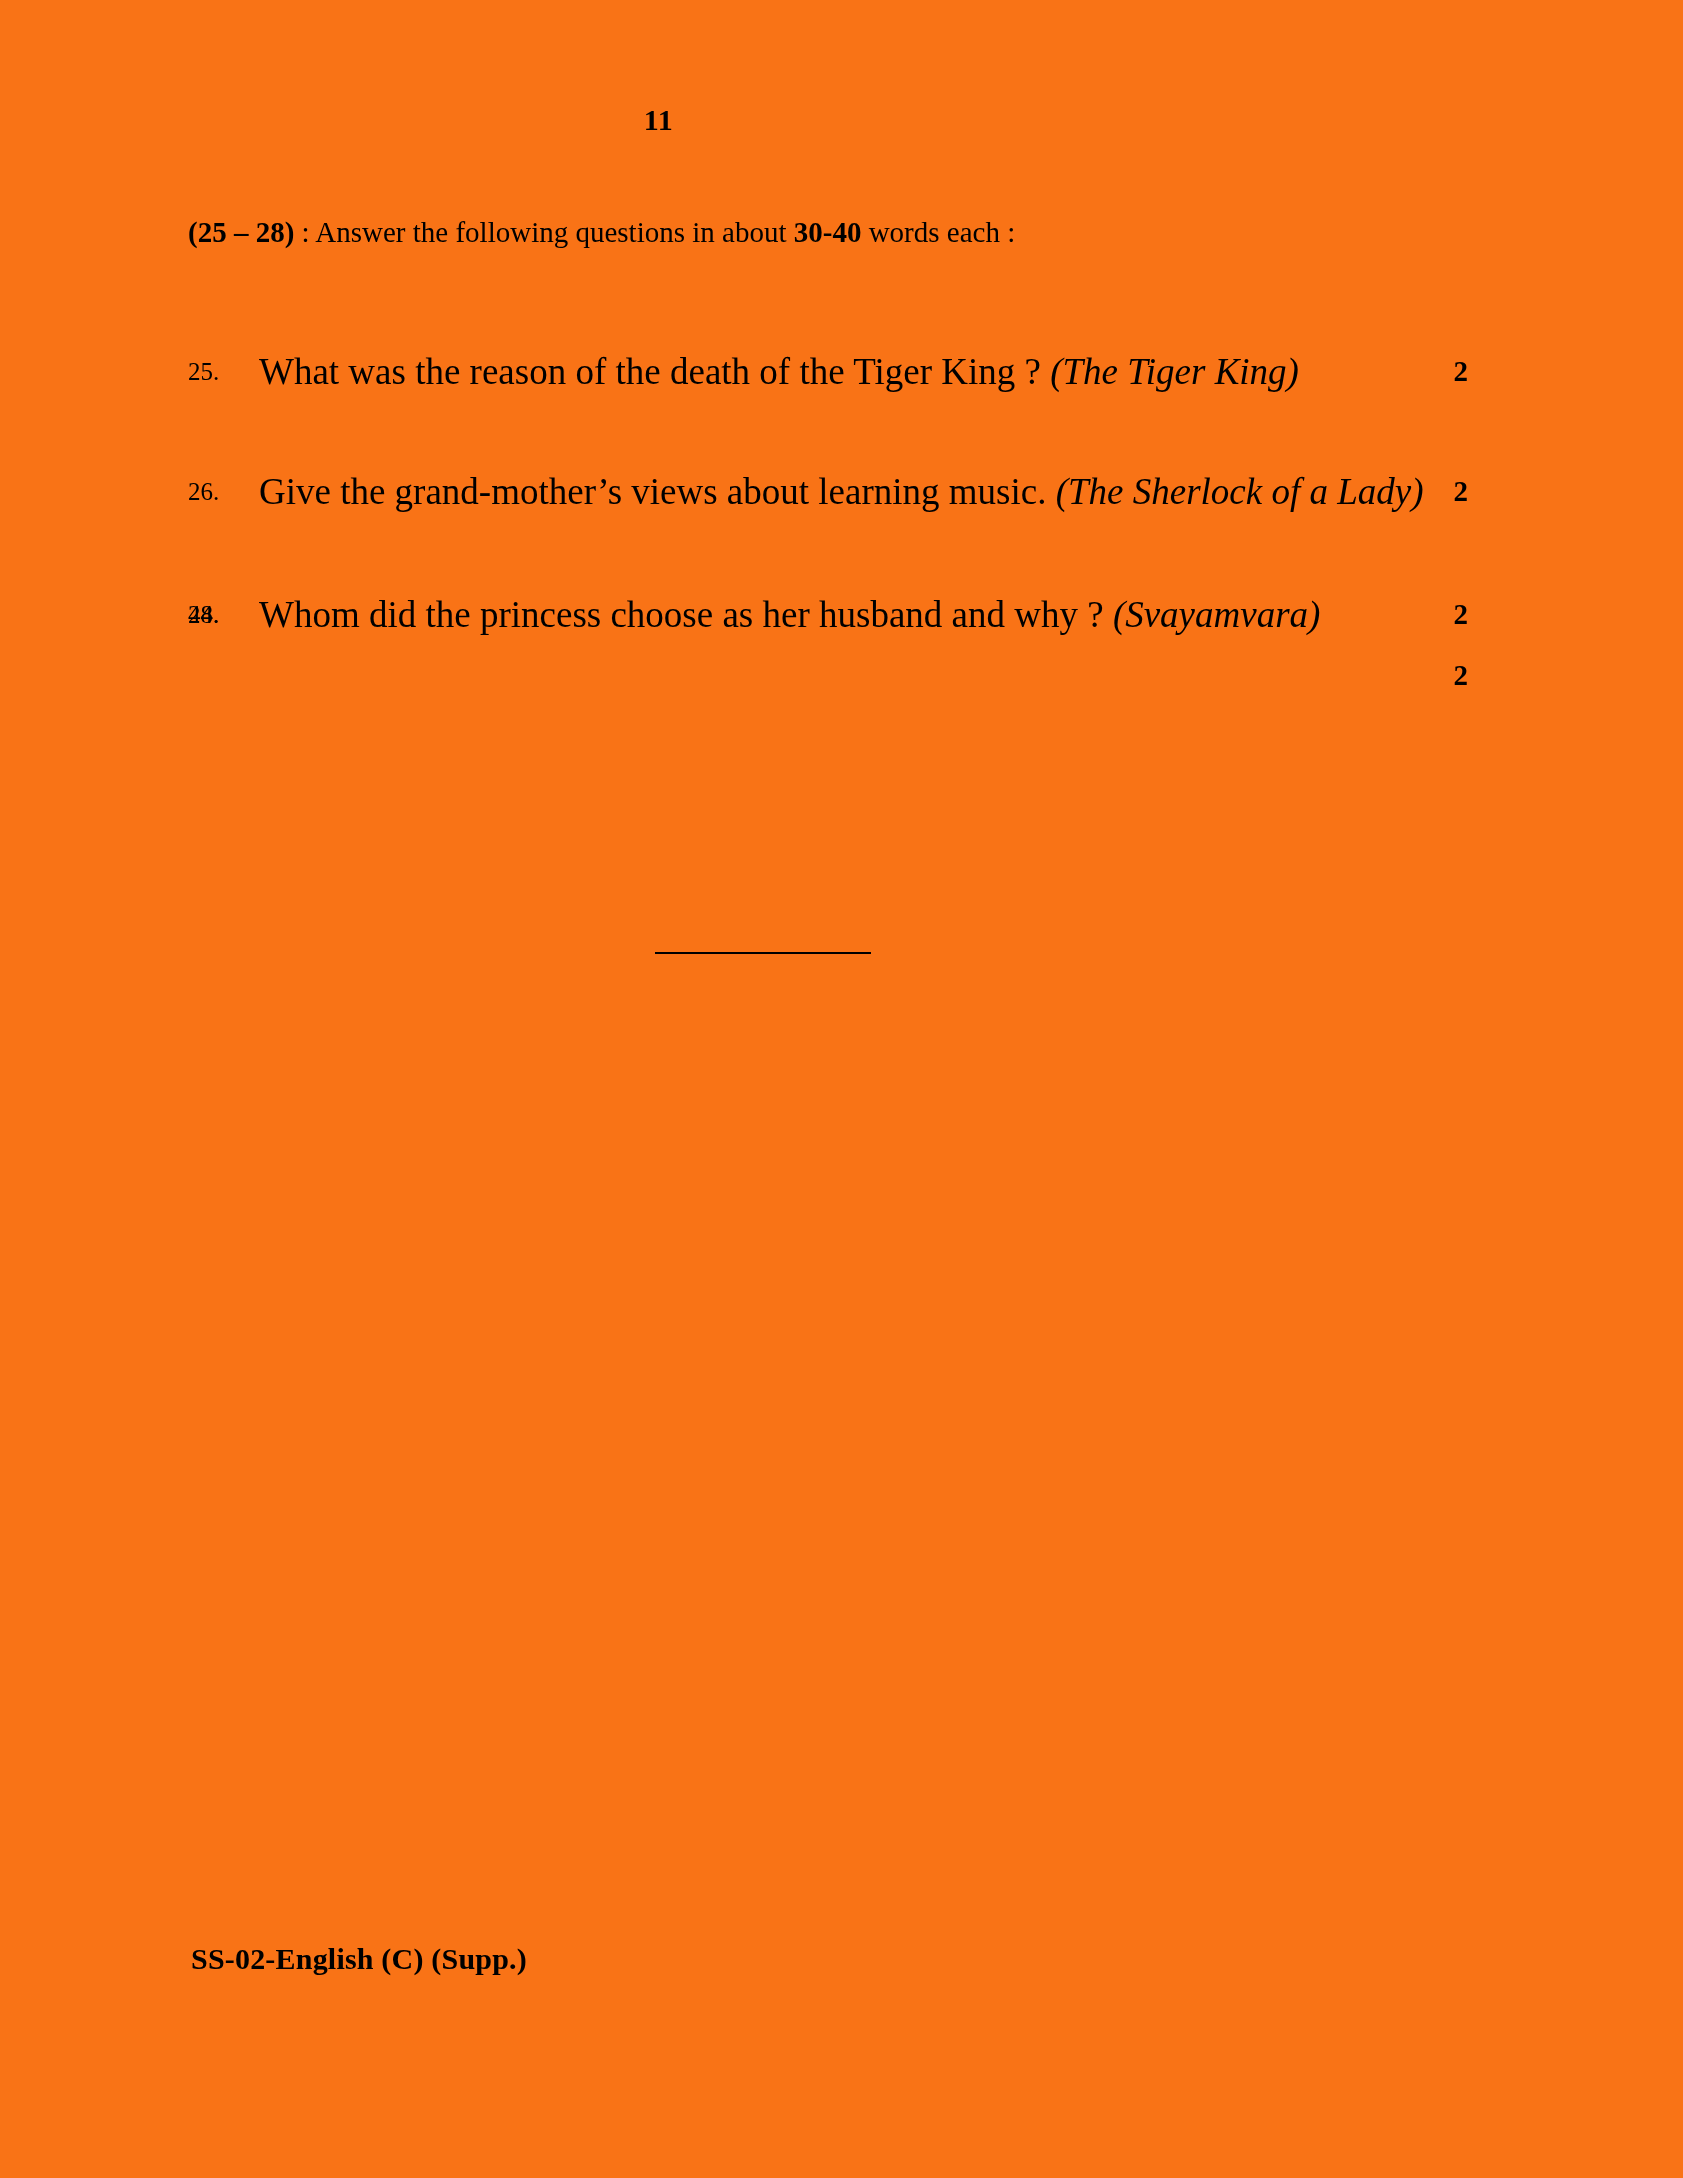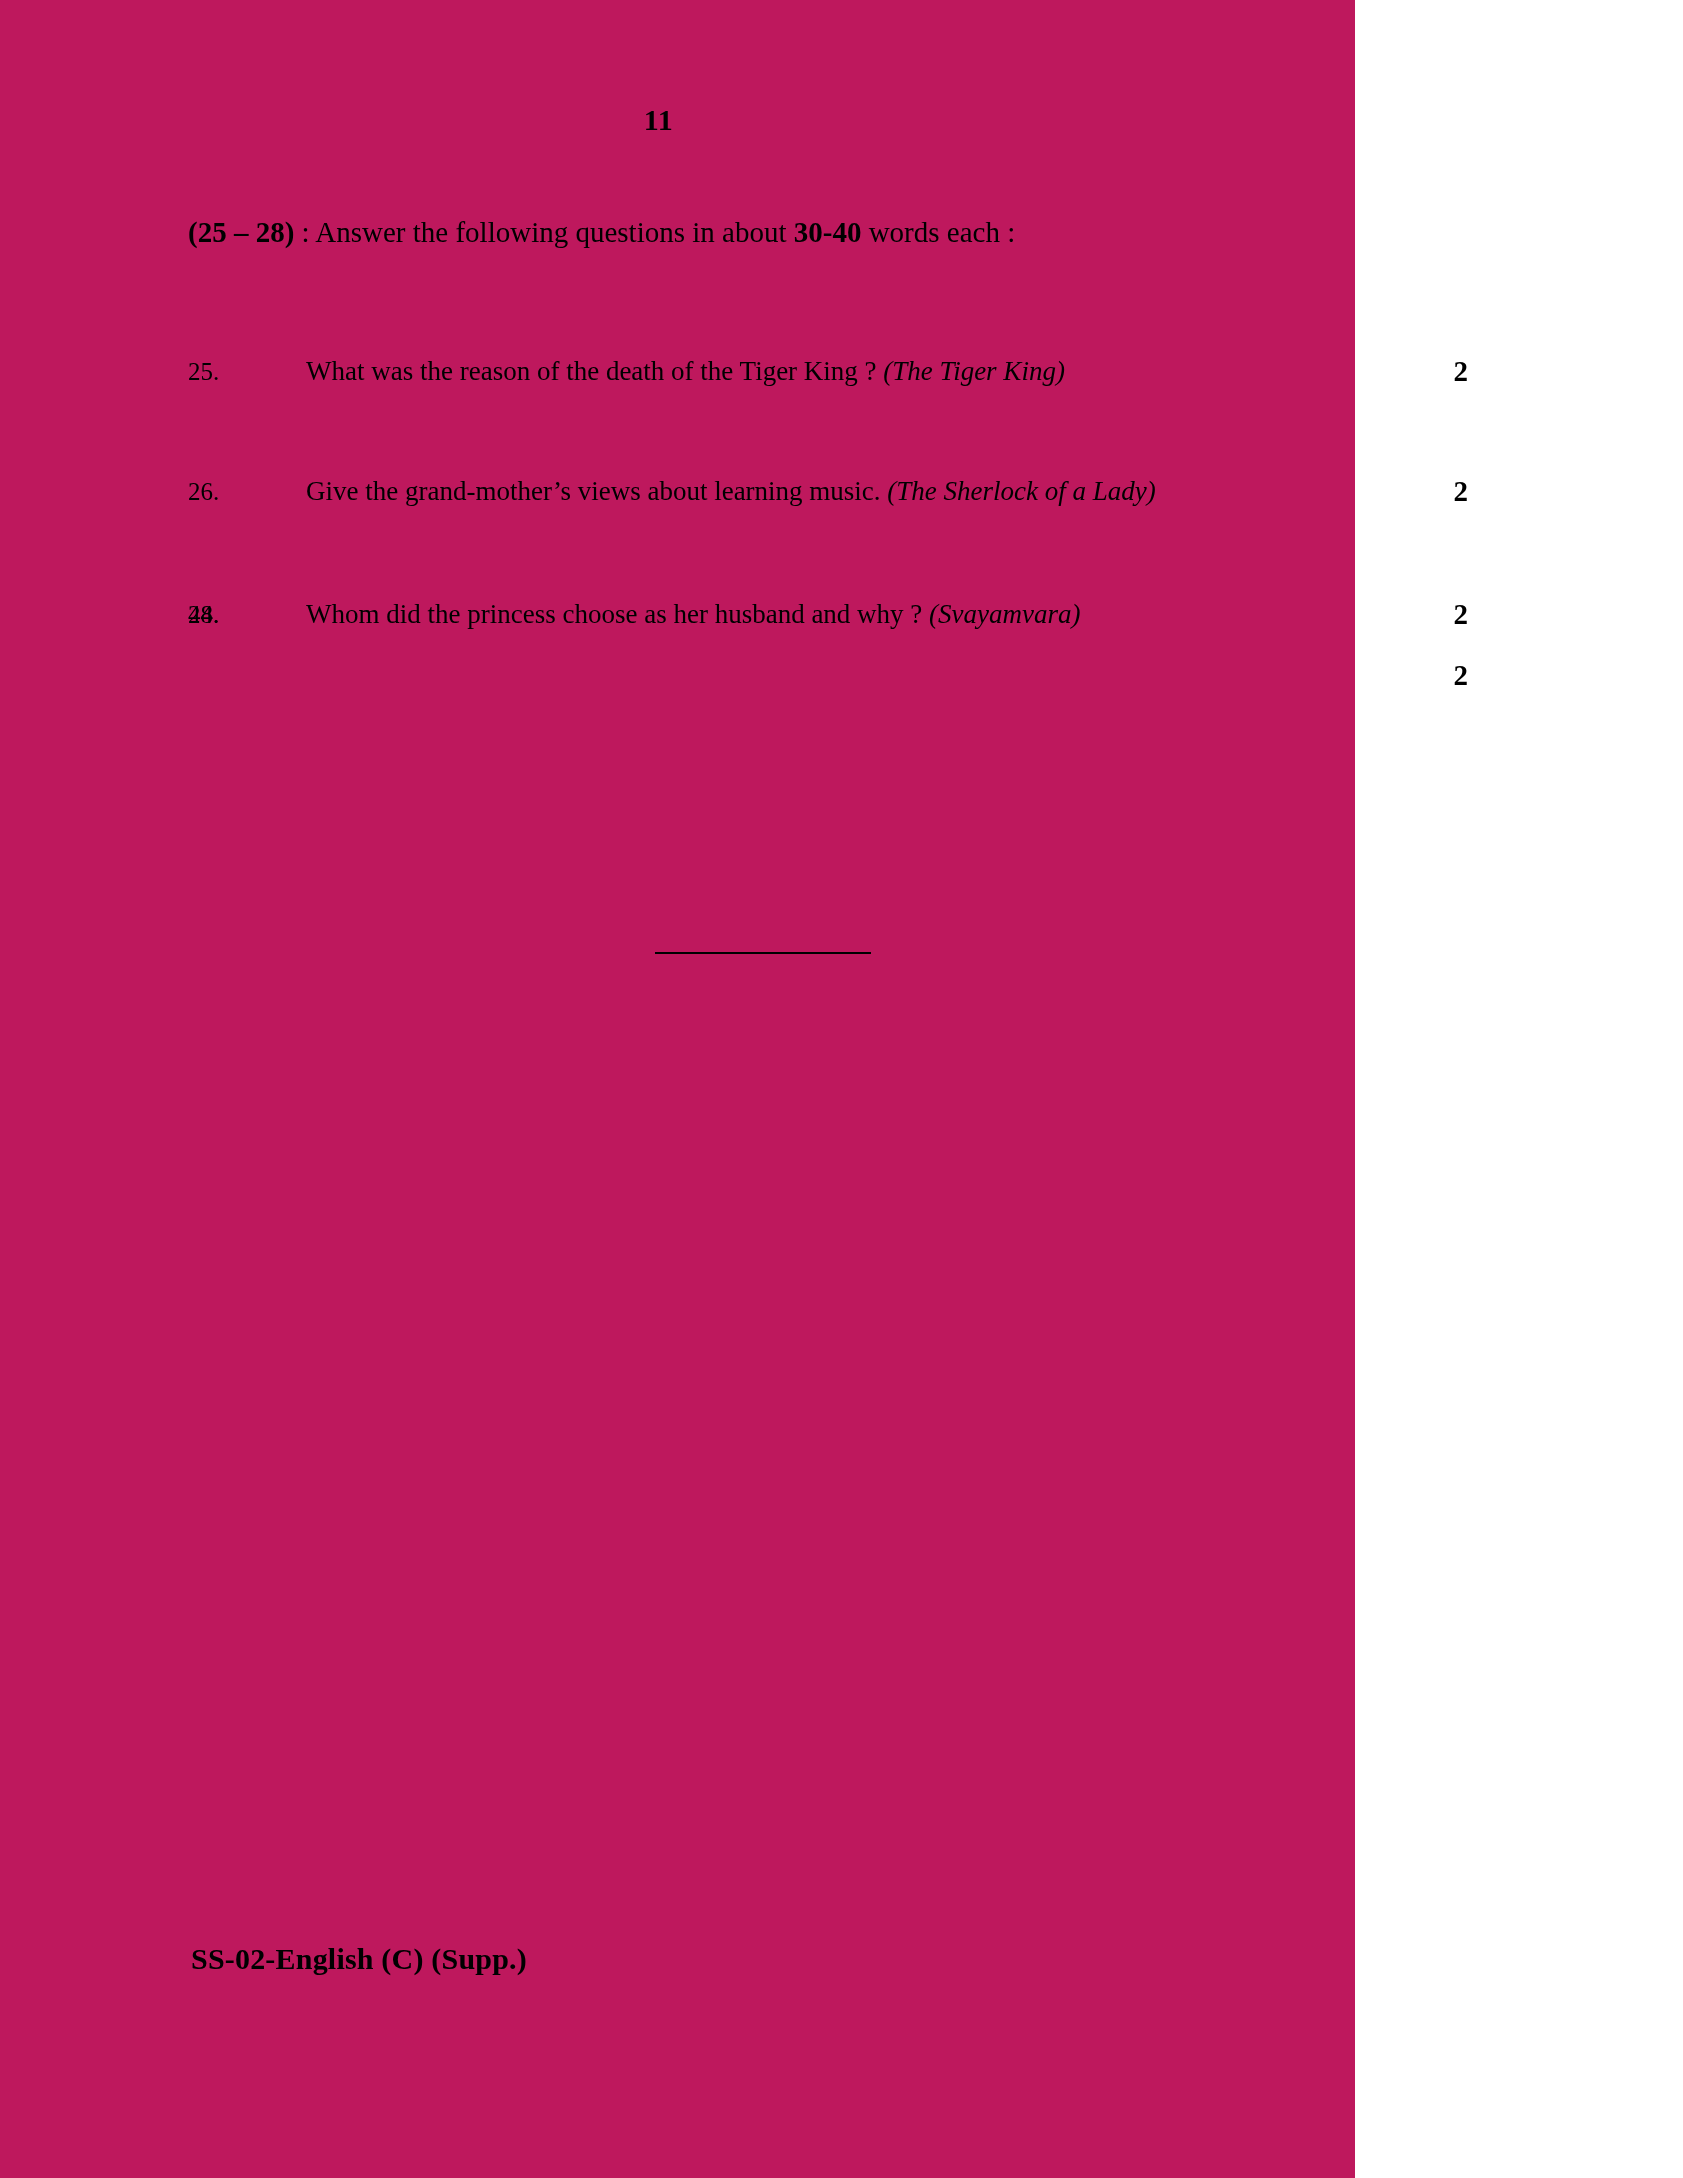--- a/index.html
+++ b/index.html
@@ -13,23 +13,23 @@
     position: relative;
     font-family: "Liberation Serif", "DejaVu Serif", serif;
     color: #000000;
     overflow: hidden;
   }
 
   .page {
     position: absolute;
     left: 0;
     top: 0;
-    width: 1355px;
+    width: 1683px;
     height: 2178px;
-    background: #be185d;
+    background: #f97316;
   }
 
   
   .page-number {
     position: absolute;
     left: 0;
     top: 103px;
     width: 1317px;
     text-align: center;
     font-size: 30px;
@@ -65,23 +65,23 @@
   .q-num {
     position: absolute;
     left: 0;
     top: 0;
     width: 81px;
     font-size: 25px;
     line-height: 61px;
   }
 
   .q-body {
-    margin-left: 118px;
+    margin-left: 71px;
     width: 1191px;
-    font-size: 27px;
+    font-size: 37px;
     line-height: 61px;
     text-align: justify;
     text-justify: inter-word;
   }
   .q-body.single { text-align: left; }
 
   .q-line {
     display: block;
     position: relative;
   }

